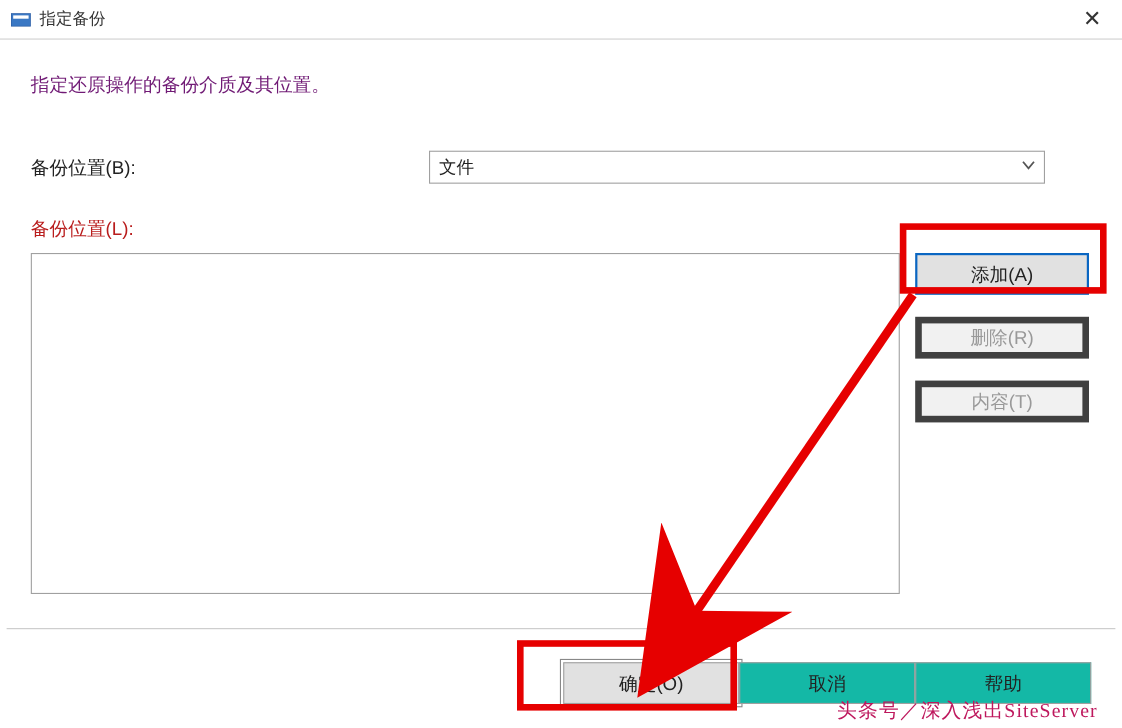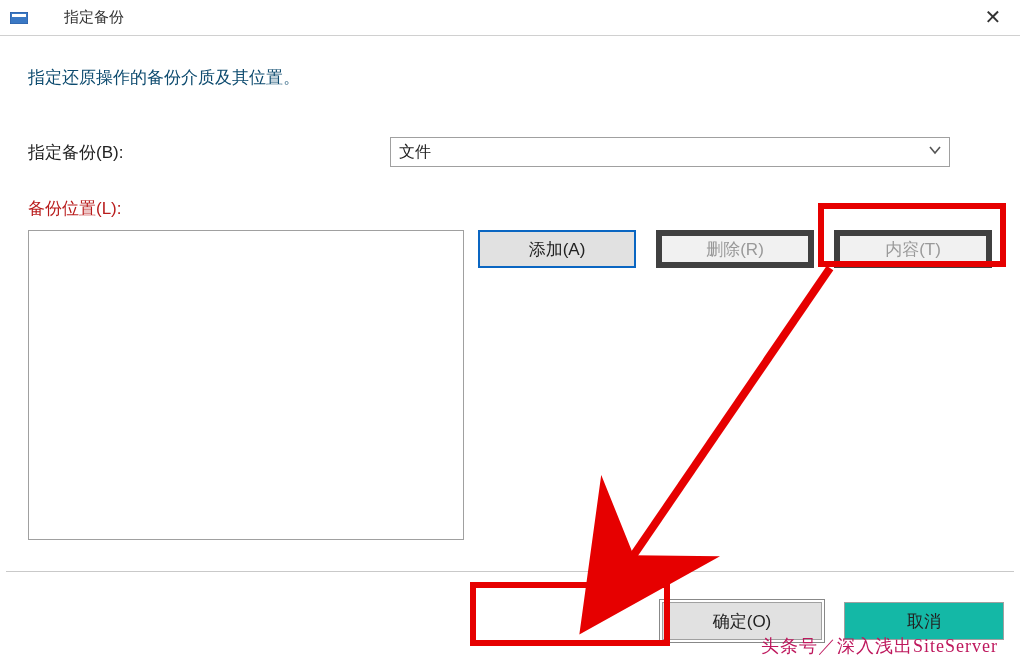--- a/index.html
+++ b/index.html
@@ -13,41 +13,40 @@
       overflow: hidden;
     }
     
     .titlebar {
       height: 36px;
       border-bottom: 1px solid #d0d0d0;
       display: flex;
       align-items: center;
       padding: 0 10px;
       position: relative;
-      gap: 28px;
     }
     .app-icon {
       display: inline-flex;
       width: 18px; height: 14px;
       margin-right: 8px;
       align-items: center; justify-content: center;
     }
     .title-text { color: #333; font-size: 15px; }
     .close-btn {
       position: absolute; right: 14px; top: 4px;
       width: 26px; height: 26px;
       display: flex; align-items: center; justify-content: center;
       font-size: 20px; color: #333; cursor: pointer;
     }
     
     .content {
       padding: 30px 28px 0 28px;
     }
     .instruction {
-      color: #0c4a6e; font-size: 17px; margin-bottom: 48px;
+      color: #701a75; font-size: 17px; margin-bottom: 48px;
     }
     .row-media {
       display: flex; align-items: center; margin-bottom: 30px;
     }
     .row-media .label { width: 362px; color: #222; font-size: 17px; }
     .select-wrap {
       position: relative; flex: 0 0 560px;
     }
     .select-box {
       width: 560px; height: 30px;
@@ -64,42 +63,42 @@
     .row-location .label {
       color: #b91c1c; font-size: 17px; margin-bottom: 10px; display: block;
     }
     .loc-body {
       display: flex; gap: 14px;
     }
     .listbox {
       width: 790px; height: 310px;
       border: 1px solid #a0a0a0; background: #fff;
     }
-    .side-btns { display: flex; gap: 20px; }
+    .side-btns { display: flex; flex-direction: column; gap: 20px; }
     .wbtn {
       width: 158px; height: 38px;
       border: 6px solid #404040;
       background: #e9e9e9;
       color: #333; font-size: 17px;
       display: flex; align-items: center; justify-content: center;
       cursor: pointer;
     }
     .wbtn.primary {
       border: 2px solid #0a66c2;
       background: #e1e1e1; color: #222;
     }
     .wbtn.disabled {
       color: #999; background: #f1f1f1; cursor: default;
     }
     
     .divider { position:absolute; left: 6px; right: 6px; top: 571px; height:1px; background:#c9c9c9;}
     
     .footer {
       position: absolute; left: 0; right: 0; bottom: 22px;
-      display: flex; justify-content: flex-end; gap: 22px; padding-right: 16px;
+      display: flex; justify-content: flex-end; padding-right: 28px;
     }
     .fbtn {
       width: 160px; height: 38px;
       border: 1px solid #a0a0a0; background: #14b8a6;
       font-size: 17px; color: #222;
       display: flex; align-items: center; justify-content: center;
       cursor: pointer;
     }
     .fbtn.ok { outline: 1px solid #888; outline-offset: 2px; background:#e1e1e1;}
     
@@ -132,21 +131,21 @@
   <span class="title-text">指定备份</span>
   <div class="close-btn">
      <span>✕</span>
   </div>
 </div>
 
 <div class="content">
   <div class="instruction">指定还原操作的备份介质及其位置。</div>
 
   <div class="row-media">
-    <div class="label">指定备份(B):</div>
+    <div class="label">备份位置(B):</div>
     <div class="select-wrap">
       <div class="select-box">文件</div>
       <span class="select-arrow">
         <svg width="14" height="14" viewBox="0 0 14 14">
             <path d="M2 4 L7 10 L12 4" fill="none" stroke="#555" stroke-width="1.6"></path>
           </svg>
       </span>
     </div>
   </div>
 
@@ -161,20 +160,21 @@
       </div>
     </div>
   </div>
 </div>
 
 <div class="divider"></div>
 
 <div class="footer">
   <div class="fbtn ok">确定(O)</div>
   <div class="fbtn">取消</div>
+  <div class="fbtn">帮助</div>
 </div>
 
 <div class="hl-box hl1"></div>
 <div class="hl-box hl2"></div>
 
 <svg class="arrow-svg">
   <defs>
     <marker id="ah" markerWidth="18" markerHeight="18" refX="9" refY="9" orient="auto">
       <path d="M0,0 L18,9 L0,18 L6,9 Z" fill="#e60000"></path>
     </marker>

